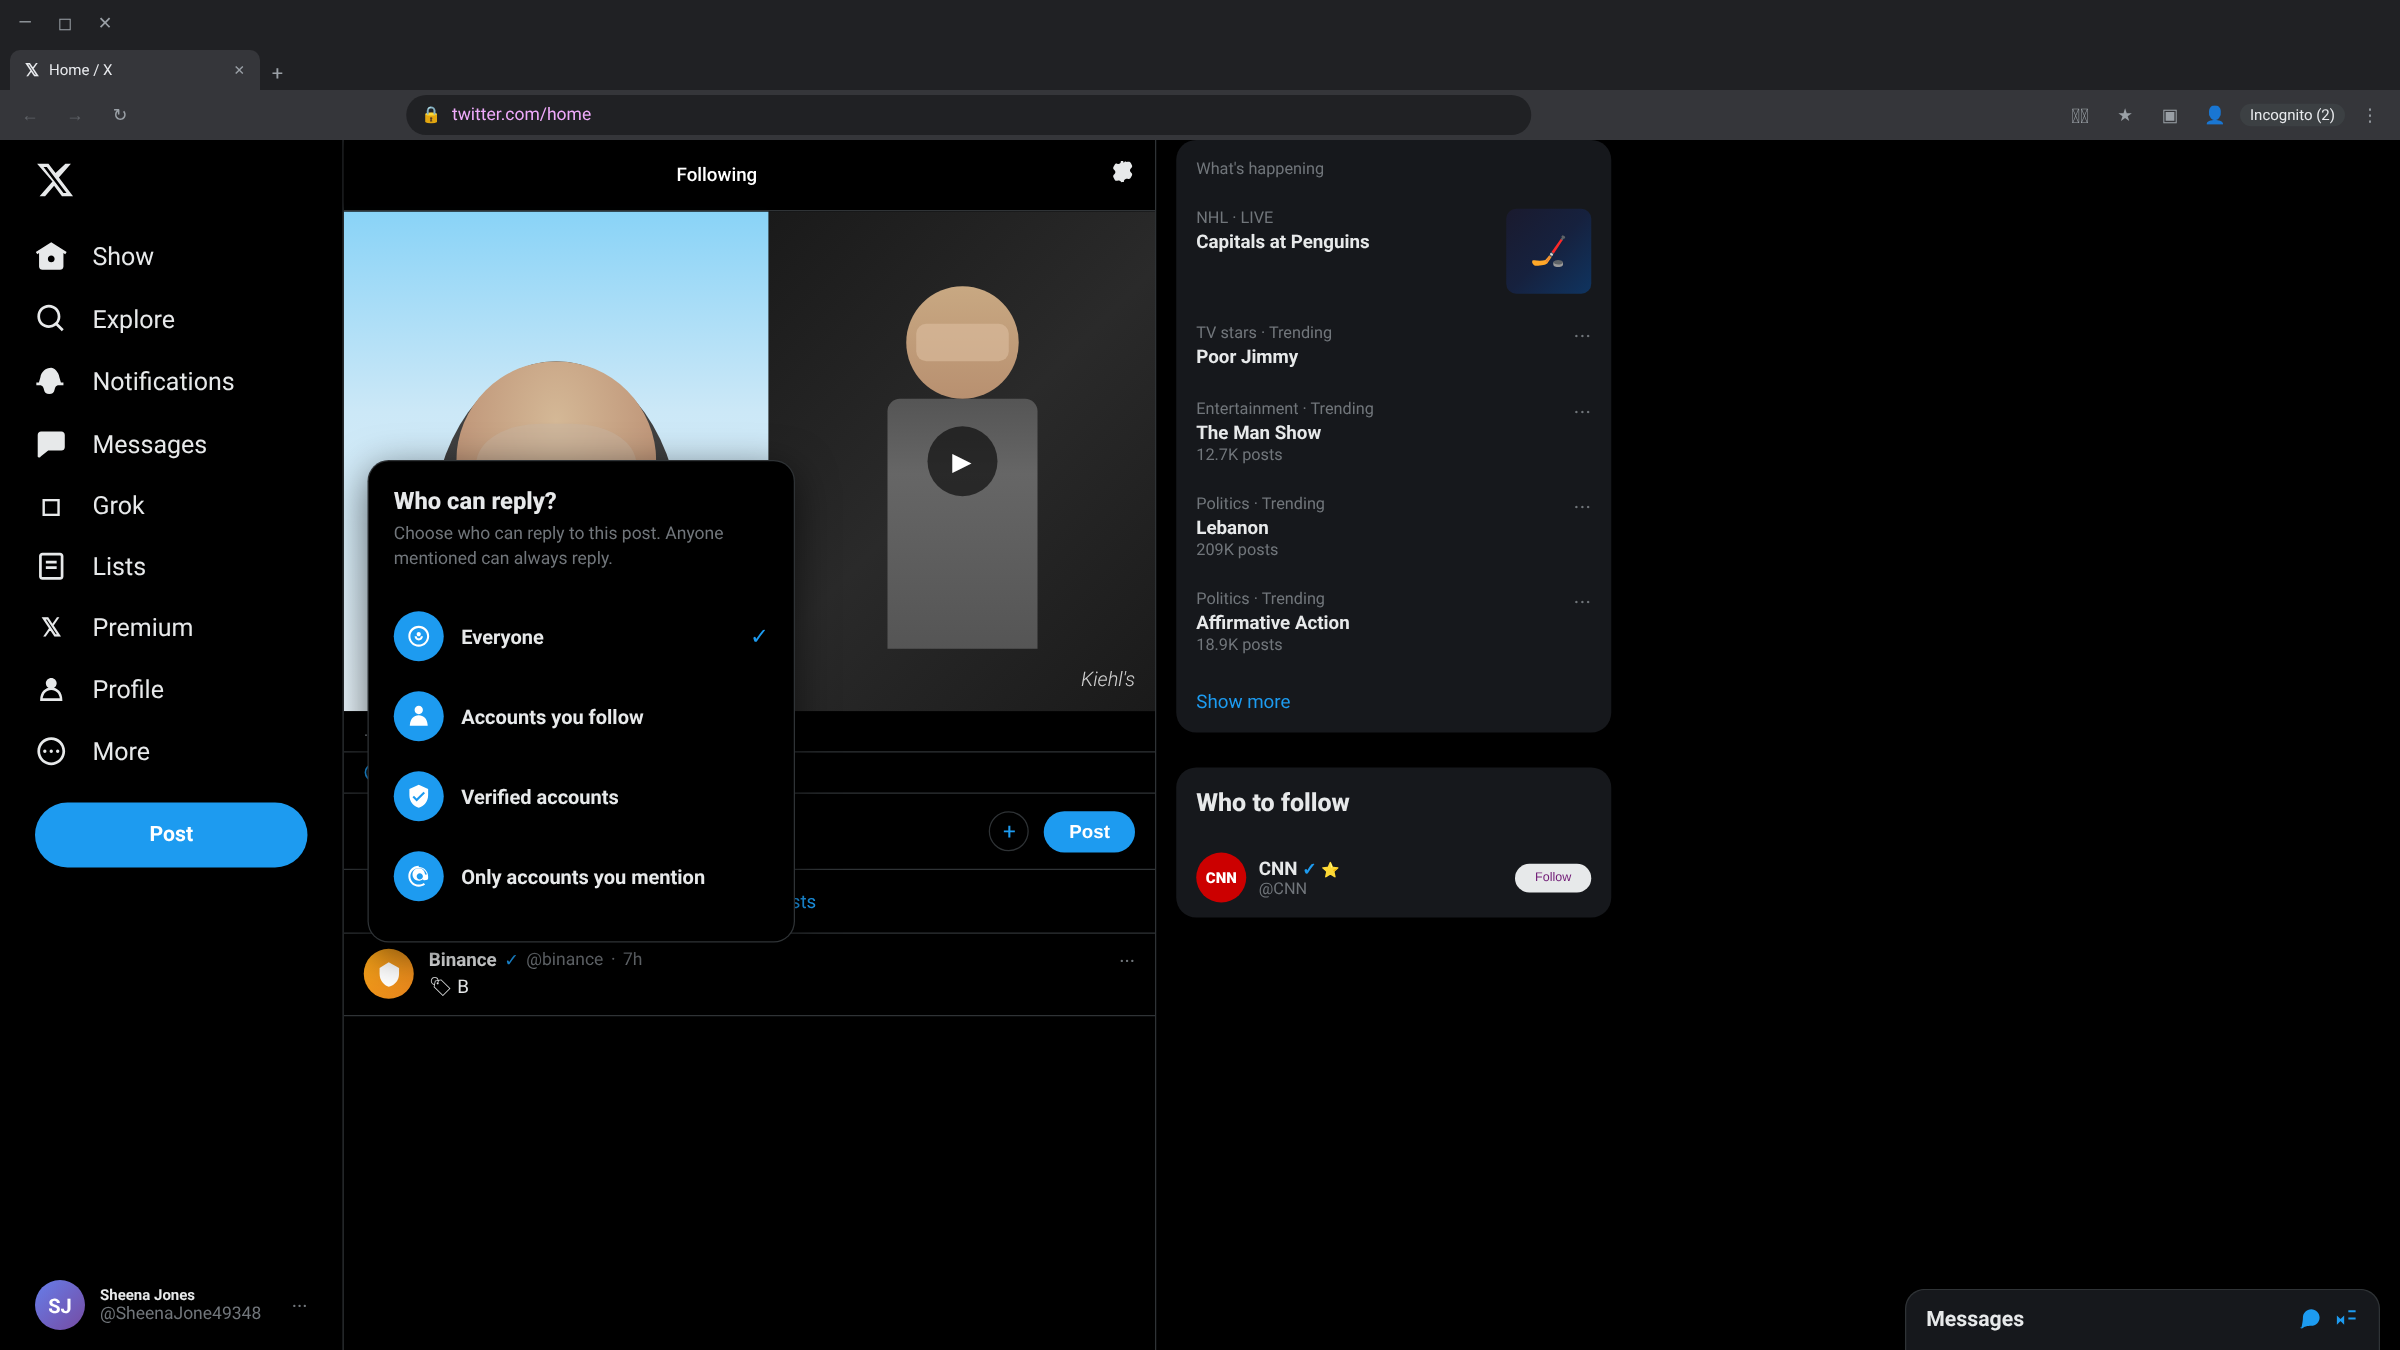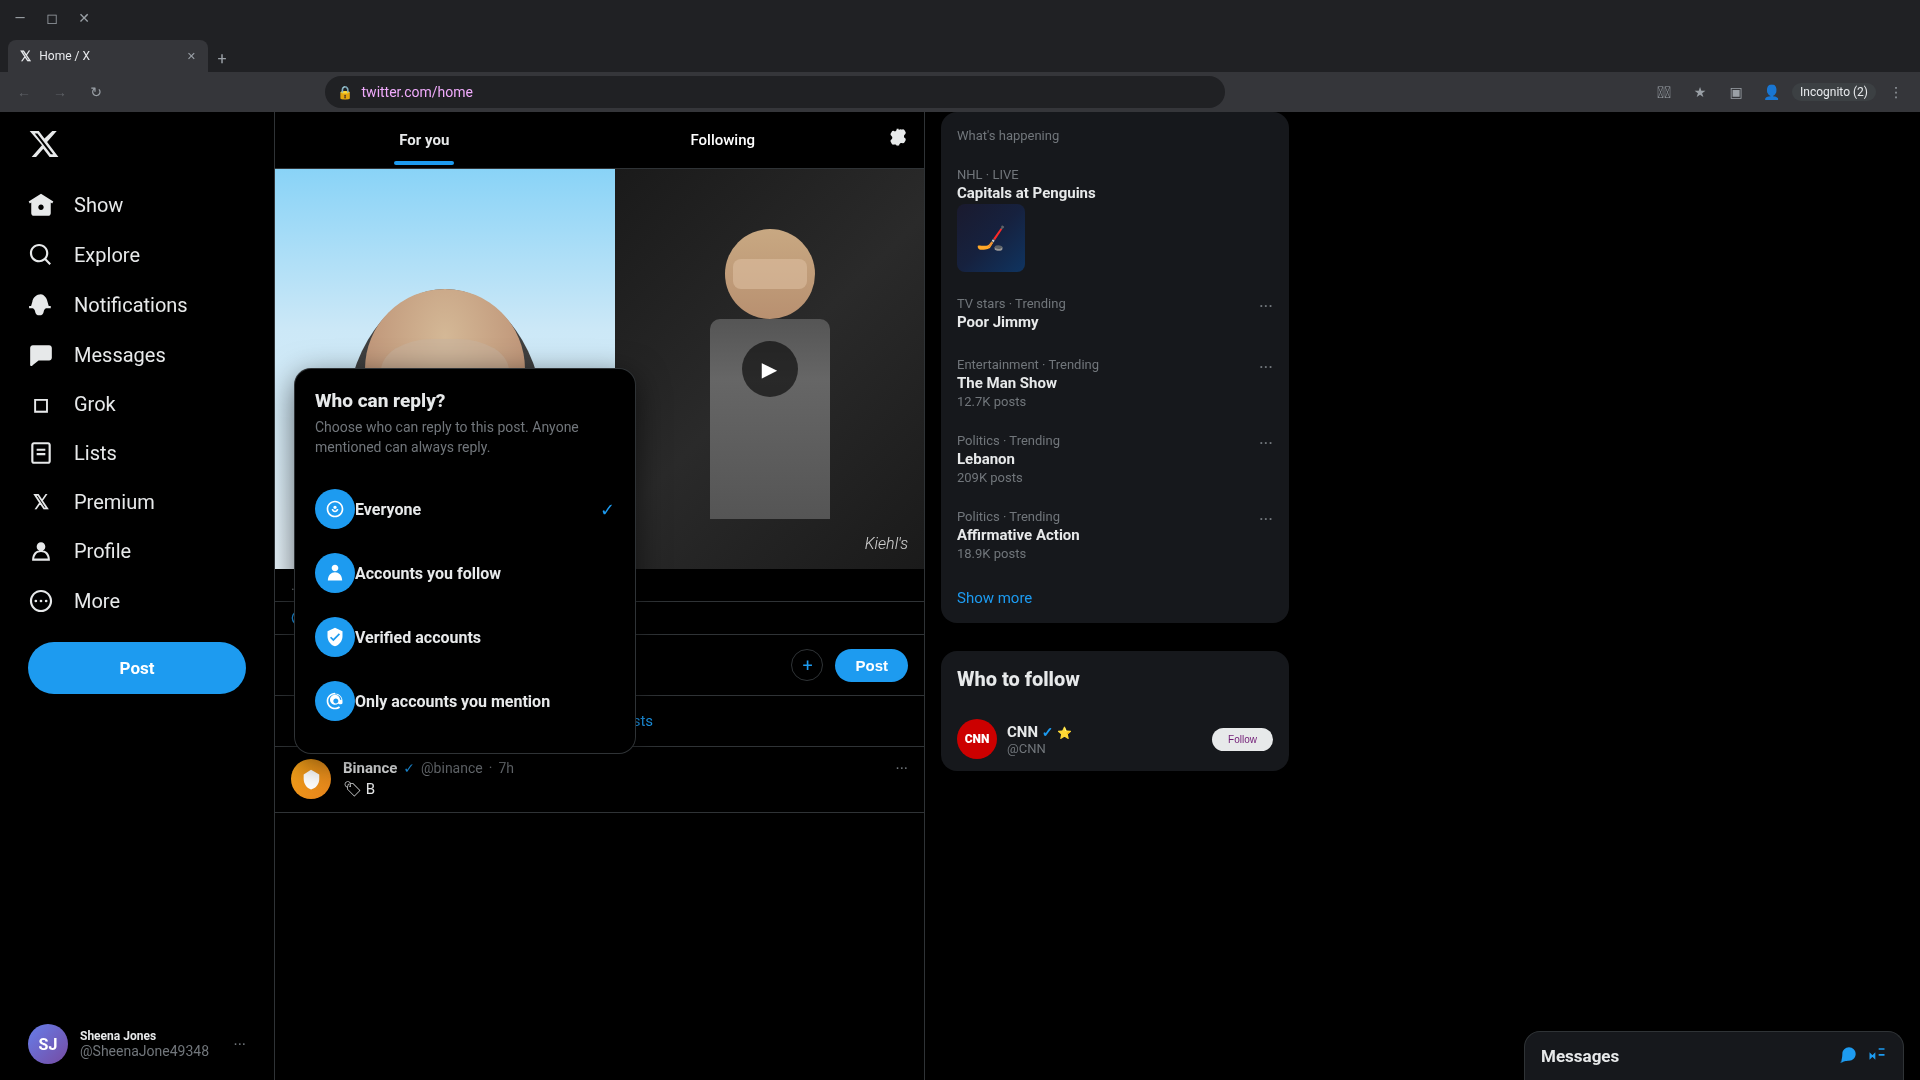--- a/index.html
+++ b/index.html
@@ -311,20 +311,21 @@
     }
     .dropdown-desc {
       font-size: 14px;
       color: #71767b;
       margin-bottom: 20px;
       line-height: 1.4;
     }
     .reply-option {
       display: flex;
       align-items: center;
+      gap: 14px;
       padding: 12px 0;
       cursor: pointer;
       border-radius: 8px;
     }
     .reply-option-icon {
       width: 40px;
       height: 40px;
       border-radius: 50%;
       background: #1d9bf0;
       display: flex;
@@ -586,21 +587,20 @@
     ::-webkit-scrollbar-track { background: transparent; }
     ::-webkit-scrollbar-thumb { background: #333; border-radius: 2px; }
 
     
     .trending-top-item {
       display: flex;
       align-items: flex-start;
       justify-content: space-between;
       padding: 12px 16px;
       cursor: pointer;
-      flex-direction: column;
     }
   </style>
 </head>
 <body>
 
 <div class="browser-chrome">
   <div class="browser-titlebar">
     <div class="window-controls">
       <div class="win-btn">—</div>
       <div class="win-btn">◻</div>
@@ -724,23 +724,20 @@
         <div class="display-name">Sheena Jones</div>
         <div class="handle">@SheenaJone49348</div>
       </div>
       <div class="three-dots">···</div>
     </div>
   </div>
 
   <div class="main-content">
 
     <div class="feed-header">
-      <div class="feed-tab active">
-        <span>For you</span>
-      </div>
       <div class="feed-tab">
         <span>Following</span>
       </div>
       <div class="settings-gear">
         <svg width="20" height="20" viewBox="0 0 24 24" fill="currentColor">
             <path d="M12 8.666c-1.838 0-3.333 1.496-3.333 3.334s1.495 3.333 3.333 3.333 3.333-1.495 3.333-3.333S13.838 8.666 12 8.666zm-2.167-5.318l-.21.127c-.744.452-1.616.578-2.374.306l-.232-.082C6.053 3.075 4.98 3.492 4.49 4.44L3.276 6.666c-.491.947-.194 2.139.692 2.764l.188.13c.657.454 1.016 1.229.988 1.95v.281c.028.72-.331 1.495-.988 1.949l-.188.131c-.886.625-1.183 1.817-.692 2.763l1.216 2.228c.491.946 1.563 1.363 2.527 1.04l.232-.08c.758-.273 1.63-.147 2.374.305l.21.127c.74.45 1.17 1.22 1.167 2.056V21h2.334v-.42c-.003-.836.426-1.607 1.167-2.056l.209-.127c.744-.452 1.616-.578 2.374-.306l.232.082c.964.322 2.036-.094 2.527-1.04l1.215-2.228c.491-.946.194-2.138-.692-2.763l-.188-.131c-.657-.454-1.016-1.229-.988-1.949v-.281c-.028-.72.331-1.496.988-1.95l.188-.13c.886-.625 1.183-1.817.692-2.764l-1.215-2.226c-.491-.948-1.563-1.365-2.527-1.042l-.232.08c-.758.273-1.63.147-2.374-.305l-.209-.127C13.172 3.23 12.742 2.46 12.745 1.623V1h-2.334v.42c.003.837-.426 1.607-1.167 2.057z"></path>
           </svg>
       </div>
     </div>
 

